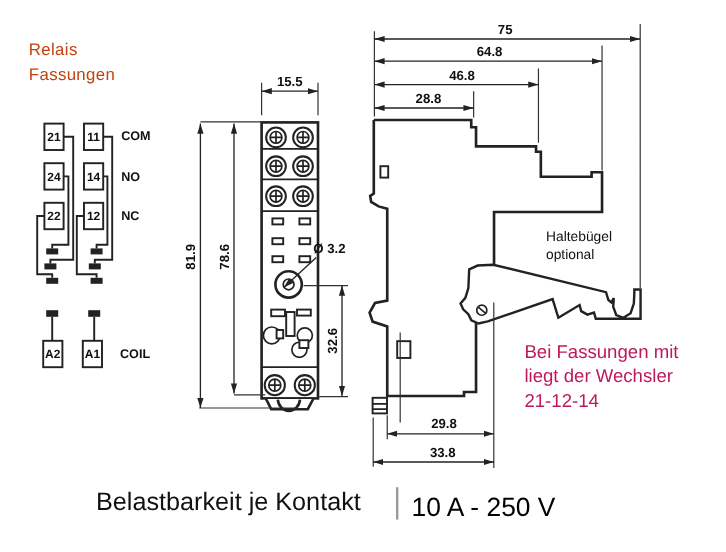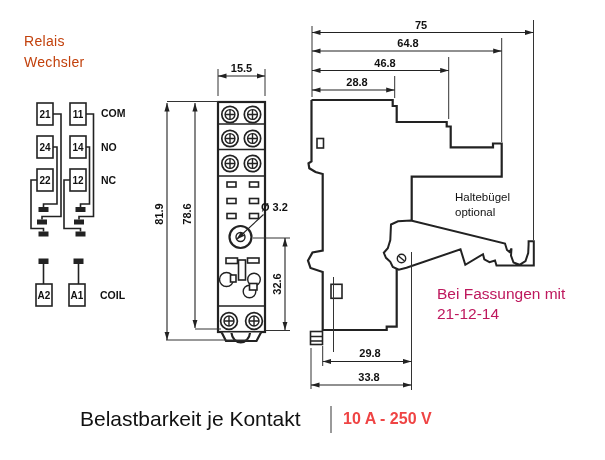--- a/index.html
+++ b/index.html
@@ -4,21 +4,21 @@
 <style>
   html,body{margin:0;padding:0;background:#fff;}
   .canvas{position:relative;width:605px;height:460px;background:#fff;overflow:hidden;
           font-family:"Liberation Sans",sans-serif;color:#222;}
   .title{position:absolute;left:24px;top:31px;font-size:14px;line-height:21px;
          letter-spacing:.3px;color:#c2410c;}
   .note{position:absolute;left:437px;top:284px;width:160px;font-size:15.5px;
         line-height:20.4px;color:#be185d;}
   .footer-label{position:absolute;left:80px;top:407px;font-size:21px;color:#111;}
   .footer-divider{position:absolute;left:330px;top:406px;width:2px;height:27px;background:#9a9a9a;}
-  .footer-value{position:absolute;left:343px;top:410px;font-size:16px;color:#ef4444;font-weight:bold;}
+  .footer-value{position:absolute;left:343px;top:410px;font-size:22px;color:#000000;}
   svg{position:absolute;left:0;top:0;}
   .thick{stroke:#222;stroke-width:2.2;fill:none;}
   .med{stroke:#222;stroke-width:1.6;fill:#fff;}
   .med2{stroke:#222;stroke-width:1.4;fill:none;}
   .wire{stroke:#222;stroke-width:1.6;fill:none;}
   .dim{stroke:#222;stroke-width:1.1;fill:none;}
   .thin{stroke:#333;stroke-width:1;fill:none;}
   .solid{fill:#222;stroke:none;}
   .whitefill{fill:#fff;}
   text{fill:#111;}
@@ -27,21 +27,21 @@
   .lbltxt{font:bold 10.5px "Liberation Sans",sans-serif;}
   .smalltxt{font:11.5px "Liberation Sans",sans-serif;}
 </style>
 </head>
 <body>
 
 <div class="canvas">
 
   <div class="title">
     <div>Relais</div>
-    <div>Wechsler</div>
+    <div>Fassungen</div>
   </div>
 
   <svg width="605" height="460" viewBox="0 0 605 460">
     <defs>
       <marker id="arr" markerWidth="9" markerHeight="6" refX="8.5" refY="3" orient="auto-start-reverse" markerUnits="userSpaceOnUse">
         <path d="M0,0.4 L8.5,3 L0,5.6 Z" fill="#222"></path>
       </marker>
     </defs>
 
     <g>
@@ -205,20 +205,21 @@
       <text class="dimtxt" x="357" y="86" text-anchor="middle">28.8</text>
       <line class="dim" x1="322.7" y1="361.5" x2="411.5" y2="361.5" marker-start="url(#arr)" marker-end="url(#arr)"></line>
       <text class="dimtxt" x="370" y="357" text-anchor="middle">29.8</text>
       <line class="dim" x1="311" y1="385" x2="411.5" y2="385" marker-start="url(#arr)" marker-end="url(#arr)"></line>
       <text class="dimtxt" x="369" y="380.5" text-anchor="middle">33.8</text>
     </g>
   </svg>
 
   <div class="note">
     <div>Bei Fassungen mit</div>
+    <div>liegt der Wechsler</div>
     <div>21-12-14</div>
   </div>
 
   <div class="footer-label">Belastbarkeit je Kontakt</div>
   <div class="footer-divider"></div>
   <div class="footer-value">10 A - 250 V</div>
 
 </div>
 
 </body></html>

